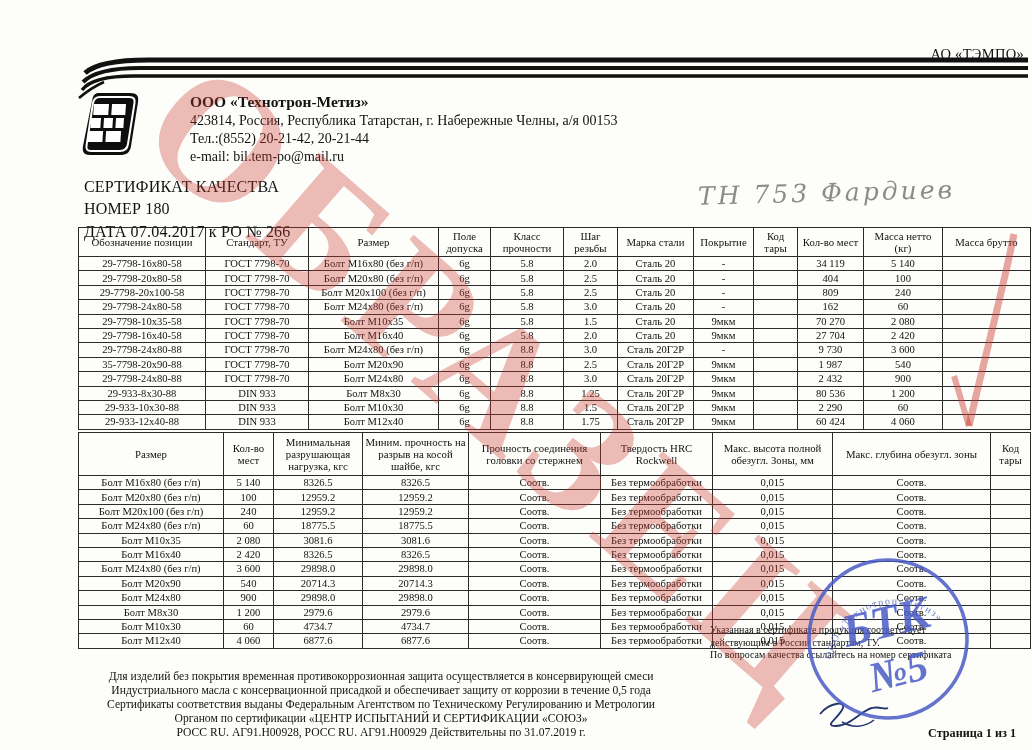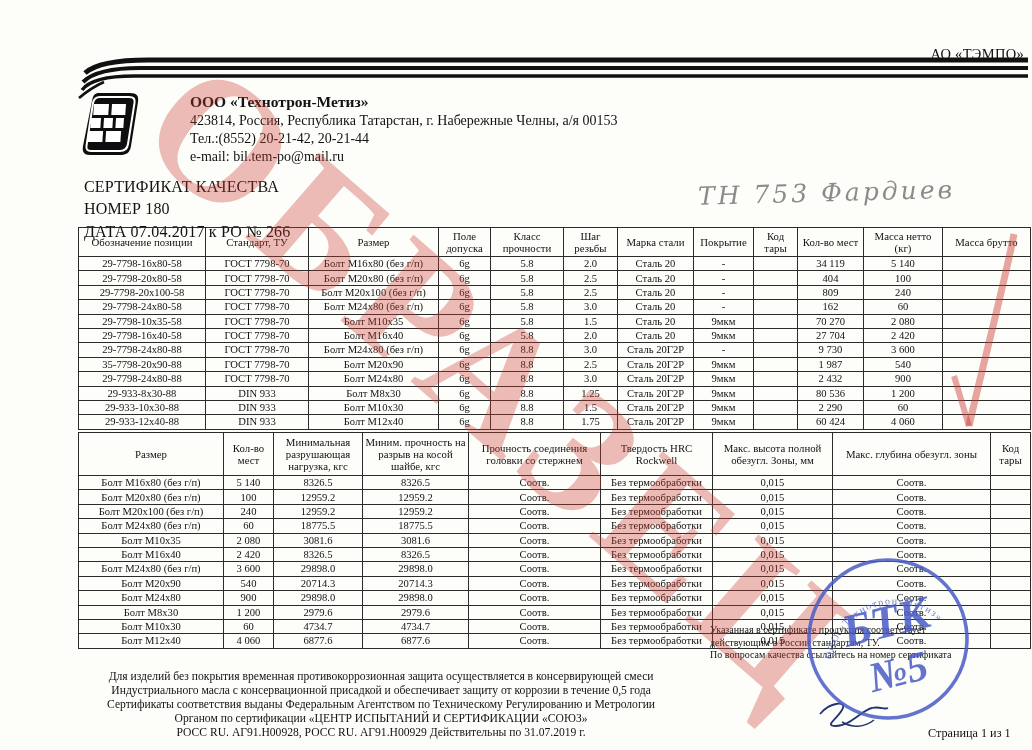--- a/index.html
+++ b/index.html
@@ -34,21 +34,21 @@
   th,td{border:1px solid #2b2b2b;text-align:center;vertical-align:middle;padding:0 2px;overflow:hidden;}
   th{font-weight:normal;font-size:10.8px;line-height:1.12;height:28px;}
   .t2 th{height:42px;}
   td{font-size:10.6px;line-height:1.05;height:13.4px;white-space:nowrap;}
   
   .notes-left{position:absolute;left:80px;top:670px;font-size:11.6px;line-height:1.2;text-align:center;}
   .notes-right{position:absolute;left:690px;top:624px;font-size:10px;line-height:1.25;margin-left:20px;}
   .sign-row{position:absolute;left:690px;top:710px;font-size:11.8px;white-space:nowrap;}
   .sign-name{margin-left:64px;}
   .sig-scribble{position:absolute;left:818px;top:698px;}
-  .page-num{position:absolute;left:928px;top:726px;font-size:12.2px;}
+  .page-num{position:absolute;left:928px;top:726px;font-size:12.2px;font-weight:bold;}
   
   .watermark{
     position:absolute;left:235px;top:22px;z-index:5;pointer-events:none;
     font-family:"Liberation Serif",serif;font-weight:bold;
     font-size:172px;letter-spacing:12px;white-space:nowrap;
     color:rgba(201,58,46,0.34);
     transform:rotate(41deg);transform-origin:0 0;
   }
   .red-check{position:absolute;left:948px;top:228px;z-index:5;pointer-events:none;}
   

